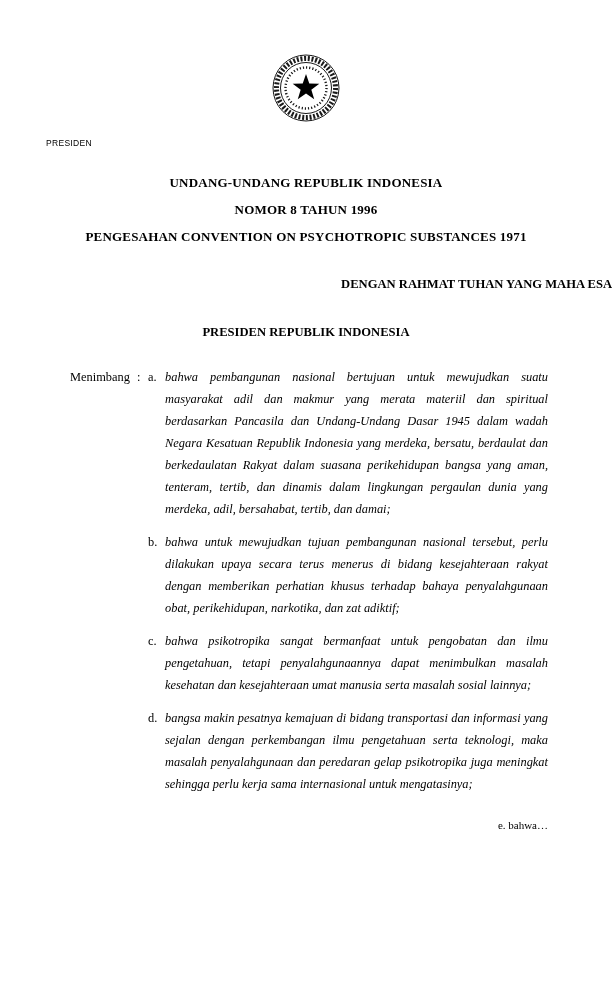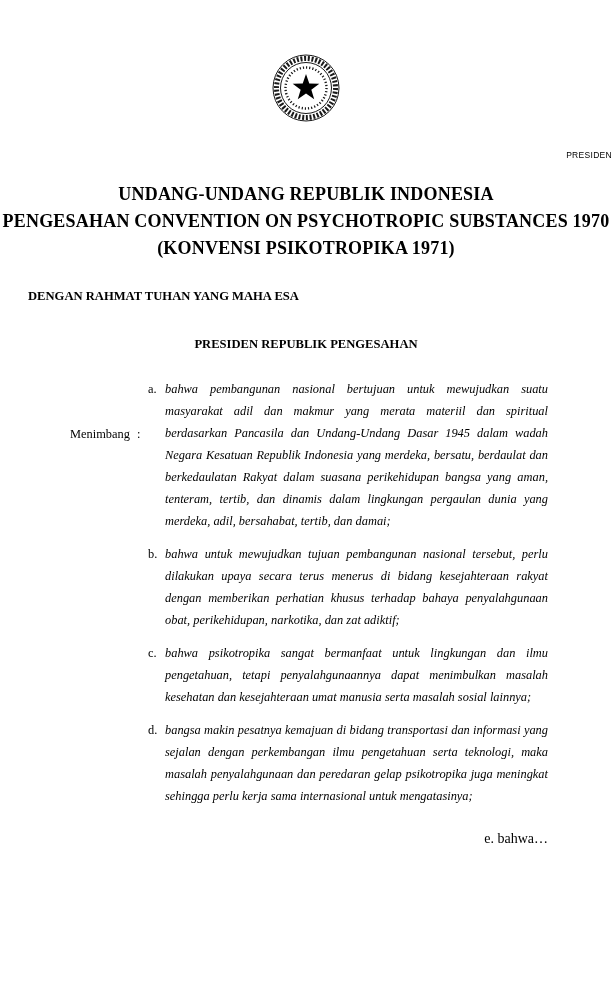--- a/index.html
+++ b/index.html
@@ -14,39 +14,39 @@
     background: #ffffff;
     color: #000000;
     font-family: "Liberation Serif", serif;
     overflow: hidden;
   }
   .seal-wrap {
     padding-top: 50px;
     text-align: center;
   }
   .letterhead {
-    text-align: right;
+    text-align: left;
     font-family: "Liberation Sans", sans-serif;
     font-size: 8.5px;
     line-height: 1.35;
     letter-spacing: 0.3px;
-    margin-top: 16px;
+    margin-top: 4px;
     padding-left: 46px;
   }
   .title-block {
     margin-top: 20px;
     text-align: center;
     font-weight: bold;
-    font-size: 18px;
+    font-size: 13px;
     line-height: 27px;
     letter-spacing: 0.2px;
   }
   .invocation {
     margin-top: 26px;
-    text-align: left;
+    text-align: right;
     font-weight: bold;
     font-size: 12.6px;
     line-height: 17px;
     padding-left: 28px;
   }
   .authority {
     margin-top: 31px;
     text-align: center;
     font-weight: bold;
     font-size: 12.6px;
@@ -54,21 +54,20 @@
   }
   .menimbang {
     margin: 25px 64px 0 70px;
     display: flex;
     font-size: 12.4px;
     line-height: 22px;
   }
   .m-label {
     flex: 0 0 78px;
     white-space: nowrap;
-    margin-top: 45px;
   }
   .m-colon {
     margin-left: 7px;
   }
   .items {
     flex: 1;
     min-width: 0;
   }
   .item {
     display: flex;
@@ -78,21 +77,21 @@
     flex: 0 0 17px;
   }
   .item-text {
     flex: 1;
     text-align: justify;
     font-style: italic;
   }
   .catchword {
     margin: 13px 64px 0 0;
     text-align: right;
-    font-size: 14px;
+    font-size: 11px;
   }
   .seal-svg { display: inline-block; }
 </style>
 </head>
 <body>
 
 <div class="page">
 
   <div class="seal-wrap">
     <svg class="seal-svg" width="80" height="80" viewBox="0 0 80 80">
@@ -103,47 +102,47 @@
       <polygon fill="#000000" points="40,24 43.29,33.47 53.31,33.67 45.33,39.73 48.23,49.33 40,43.6 31.77,49.33 34.67,39.73 26.69,33.67 36.71,33.47"></polygon>
     </svg>
   </div>
 
   <div class="letterhead">
     <div>PRESIDEN</div>
   </div>
 
   <div class="title-block">
     <div>UNDANG-UNDANG REPUBLIK INDONESIA</div>
-    <div>PENGESAHAN CONVENTION ON PSYCHOTROPIC SUBSTANCES 1970</div>
-    <div>(KONVENSI PSIKOTROPIKA 1971)</div>
+    <div>NOMOR 8 TAHUN 1996</div>
+    <div>PENGESAHAN CONVENTION ON PSYCHOTROPIC SUBSTANCES 1971</div>
   </div>
 
   <div class="invocation">DENGAN RAHMAT TUHAN YANG MAHA ESA</div>
 
-  <div class="authority">PRESIDEN REPUBLIK PENGESAHAN</div>
+  <div class="authority">PRESIDEN REPUBLIK INDONESIA</div>
 
   <div class="menimbang">
     <div class="m-label">
       <span>Menimbang</span><span class="m-colon">:</span>
     </div>
     <div class="items">
 
       <div class="item">
         <span class="item-letter">a.</span>
         <span class="item-text">bahwa pembangunan nasional bertujuan untuk mewujudkan suatu masyarakat adil dan makmur yang merata materiil dan spiritual berdasarkan Pancasila dan Undang-Undang Dasar 1945 dalam wadah Negara Kesatuan Republik Indonesia yang merdeka, bersatu, berdaulat dan berkedaulatan Rakyat dalam suasana perikehidupan bangsa yang aman, tenteram, tertib, dan dinamis dalam lingkungan pergaulan dunia yang merdeka, adil, bersahabat, tertib, dan damai;</span>
       </div>
 
       <div class="item">
         <span class="item-letter">b.</span>
         <span class="item-text">bahwa untuk mewujudkan tujuan pembangunan nasional tersebut, perlu dilakukan upaya secara terus menerus di bidang kesejahteraan rakyat dengan memberikan perhatian khusus terhadap bahaya penyalahgunaan obat, perikehidupan, narkotika, dan zat adiktif;</span>
       </div>
 
       <div class="item">
         <span class="item-letter">c.</span>
-        <span class="item-text">bahwa psikotropika sangat bermanfaat untuk lingkungan dan ilmu pengetahuan, tetapi penyalahgunaannya dapat menimbulkan masalah kesehatan dan kesejahteraan umat manusia serta masalah sosial lainnya;</span>
+        <span class="item-text">bahwa psikotropika sangat bermanfaat untuk pengobatan dan ilmu pengetahuan, tetapi penyalahgunaannya dapat menimbulkan masalah kesehatan dan kesejahteraan umat manusia serta masalah sosial lainnya;</span>
       </div>
 
       <div class="item">
         <span class="item-letter">d.</span>
         <span class="item-text">bangsa makin pesatnya kemajuan di bidang transportasi dan informasi yang sejalan dengan perkembangan ilmu pengetahuan serta teknologi, maka masalah penyalahgunaan dan peredaran gelap psikotropika juga meningkat sehingga perlu kerja sama internasional untuk mengatasinya;</span>
       </div>
 
     </div>
   </div>
 

